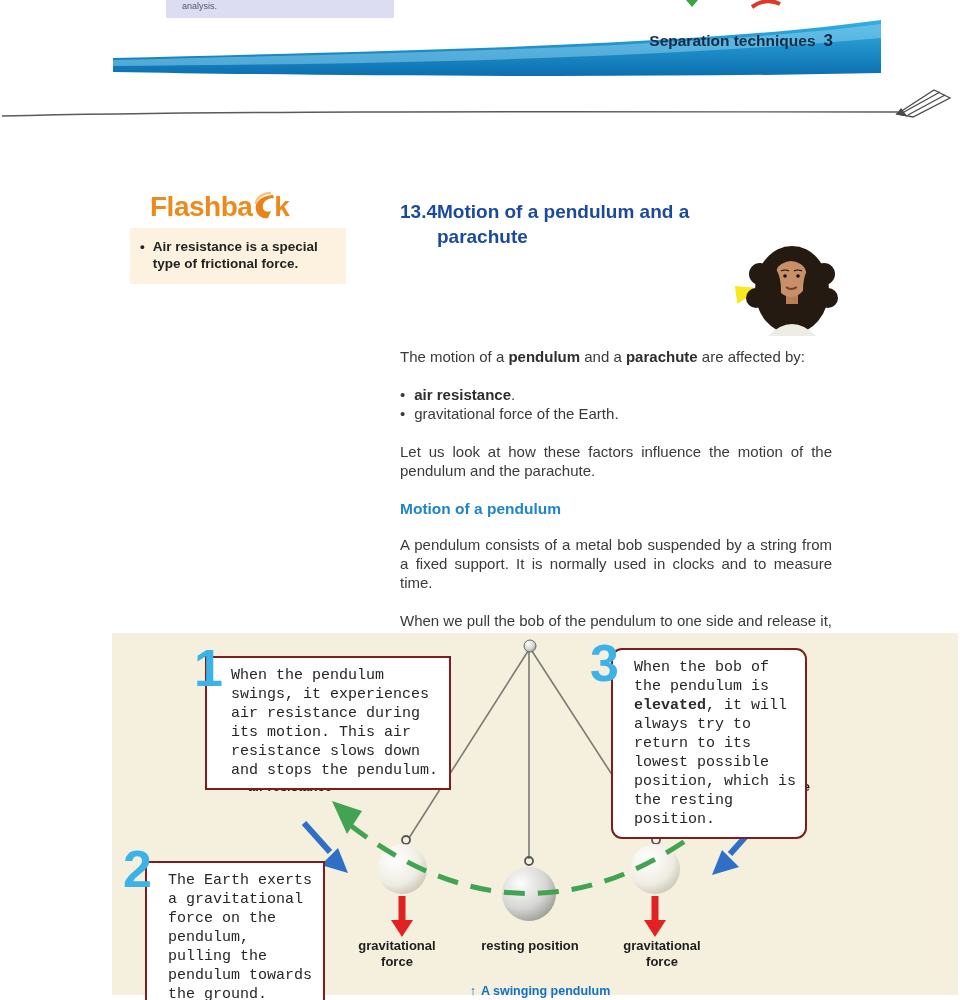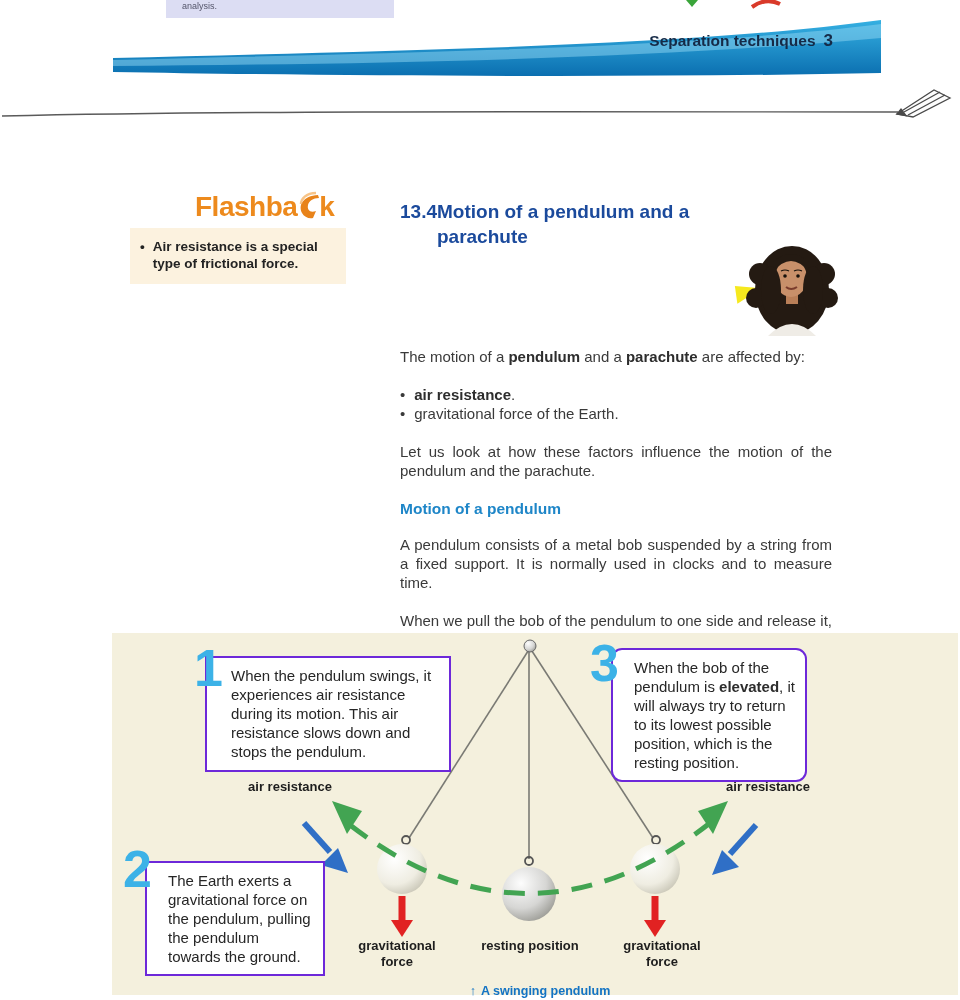--- a/index.html
+++ b/index.html
@@ -14,21 +14,21 @@
   
   .band-svg{position:absolute;left:0;top:0;width:960px;height:95px;}
   .band-title{position:absolute;top:31px;right:127px;font-size:15.5px;font-weight:bold;color:#152a47;}
   .band-title .num{font-size:17px;margin-left:8px;}
 
   
   .rule-svg{position:absolute;left:0;top:82px;width:960px;height:40px;}
 
   
   .fb-logo{position:absolute;left:150px;top:191px;display:flex;
-           font-size:28px;font-weight:bold;color:#ed8a1d;letter-spacing:-0.5px;margin-left:45px;}
+           font-size:28px;font-weight:bold;color:#ed8a1d;letter-spacing:-0.5px;}
   .fb-logo svg{margin:0 -1px 2px -1px;}
   .fb-note{position:absolute;left:130px;top:228px;width:216px;background:#fcf2df;
            padding:10px 8px 11px 10px;box-sizing:border-box;font-size:13.5px;font-weight:bold;
            color:#232323;line-height:1.28;display:flex;gap:8px;}
   .fb-note .blt{flex:0 0 auto;}
 
   
   .sec-head{position:absolute;left:400px;top:200px;display:flex;gap:0;
             color:#1b4a9c;font-size:19px;font-weight:bold;line-height:1.3;}
   .sec-title span{display:block;}
@@ -45,22 +45,22 @@
   .main-col{position:absolute;left:400px;top:331px;width:432px;font-size:15px;color:#3a3a3a;line-height:1.27;}
   .main-col p{margin:16px 0 19px;text-align:justify;}
   .main-col .bullets{margin:0 0 19px;}
   .bullet-row{display:flex;gap:9px;}
   .sub-head{margin:0 0 13px;font-size:15.5px;font-weight:bold;color:#1e86c8;}
   b{font-weight:bold;color:#2d2d2d;}
 
   
   .diagram{position:absolute;left:112px;top:633px;width:846px;height:362px;background:#f4f0dd;}
   .pend-svg{position:absolute;left:0;top:0;}
-  .callout{position:absolute;background:#ffffff;border:2px solid #6d28d9;box-sizing:border-box;
-           font-size:15px;color:#262626;line-height:1.27;padding:8px 8px 8px 24px;z-index:1;}
+  .callout{position:absolute;background:#ffffff;border:2px solid #7f1d1d;box-sizing:border-box;
+           font-size:15px;color:#262626;line-height:1.27;padding:8px 8px 8px 24px;z-index:1;font-family:Liberation Mono, monospace;}
   .co-num{position:absolute;font-size:52px;font-weight:bold;color:#3cb2e7;line-height:0.9;z-index:2;}
   #c1{left:93px;top:23px;width:246px;min-height:116px;}
   #n1{left:82px;top:12px;}
   #c3{left:499px;top:15px;width:196px;min-height:132px;padding-left:21px;border-radius:11px;}
   #n3{left:478px;top:7px;}
   #c2{left:33px;top:228px;width:180px;min-height:112px;padding-left:21px;}
   #n2{left:11px;top:213px;}
   .dlabel{position:absolute;font-size:13px;font-weight:bold;color:#1d1d1d;text-align:center;line-height:1.25;}
   #air-l{left:128px;top:146px;width:100px;}
   #air-r{left:606px;top:146px;width:100px;}

